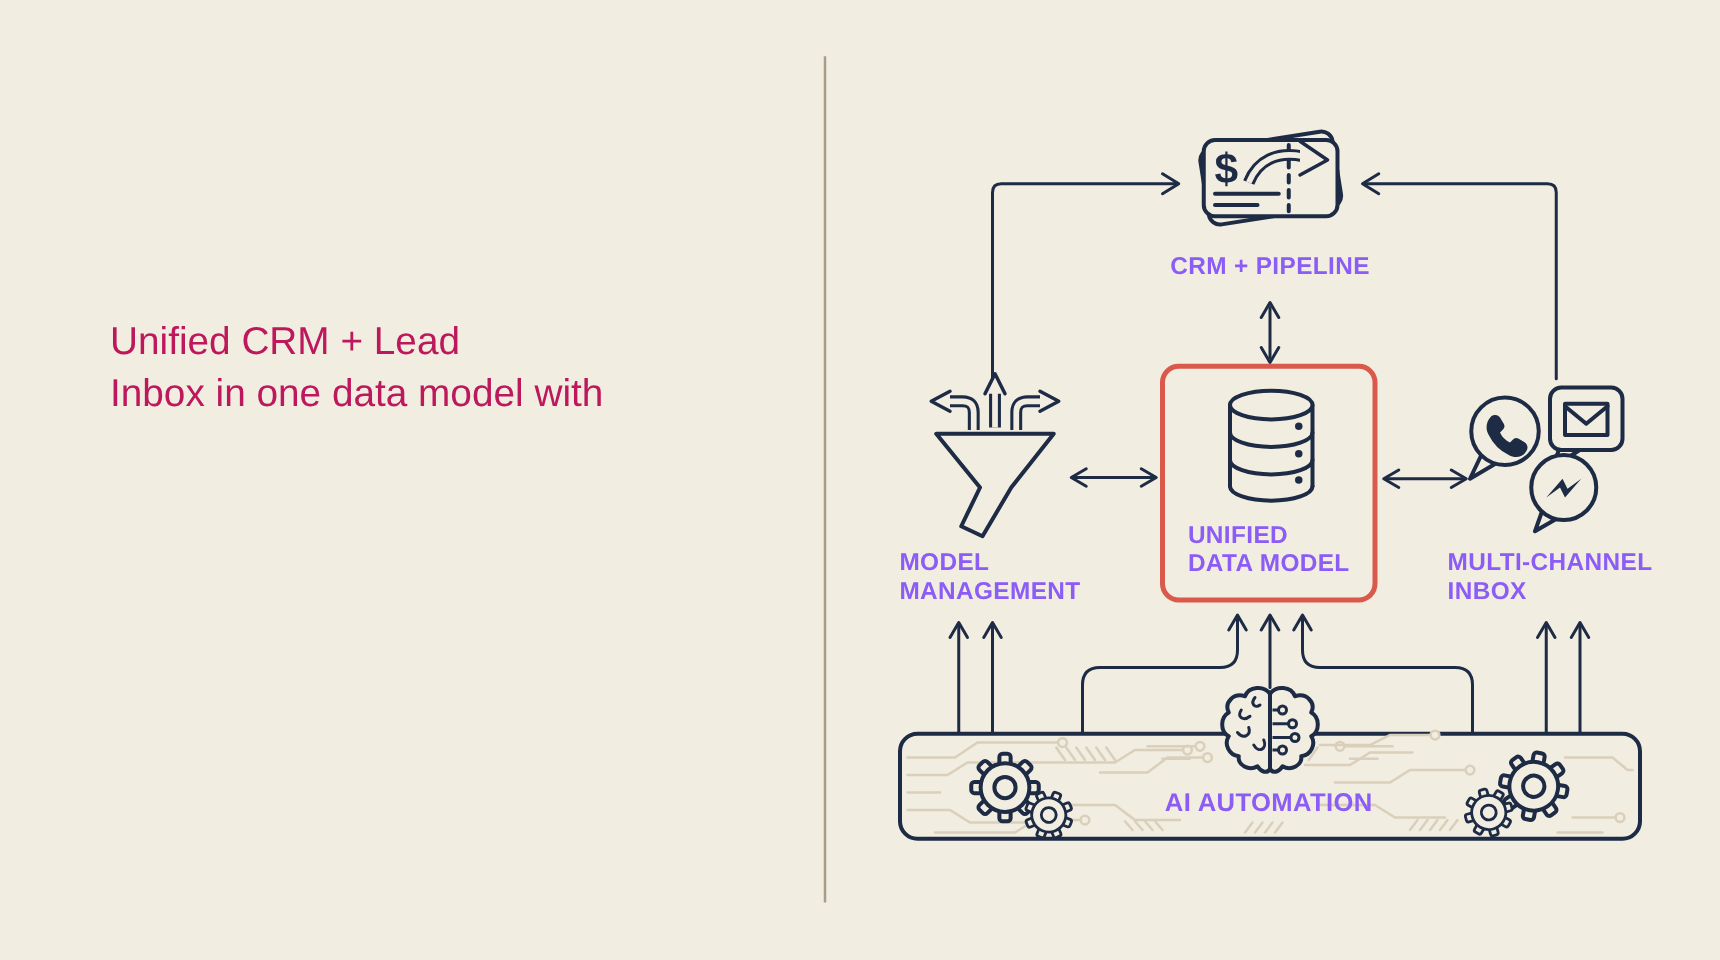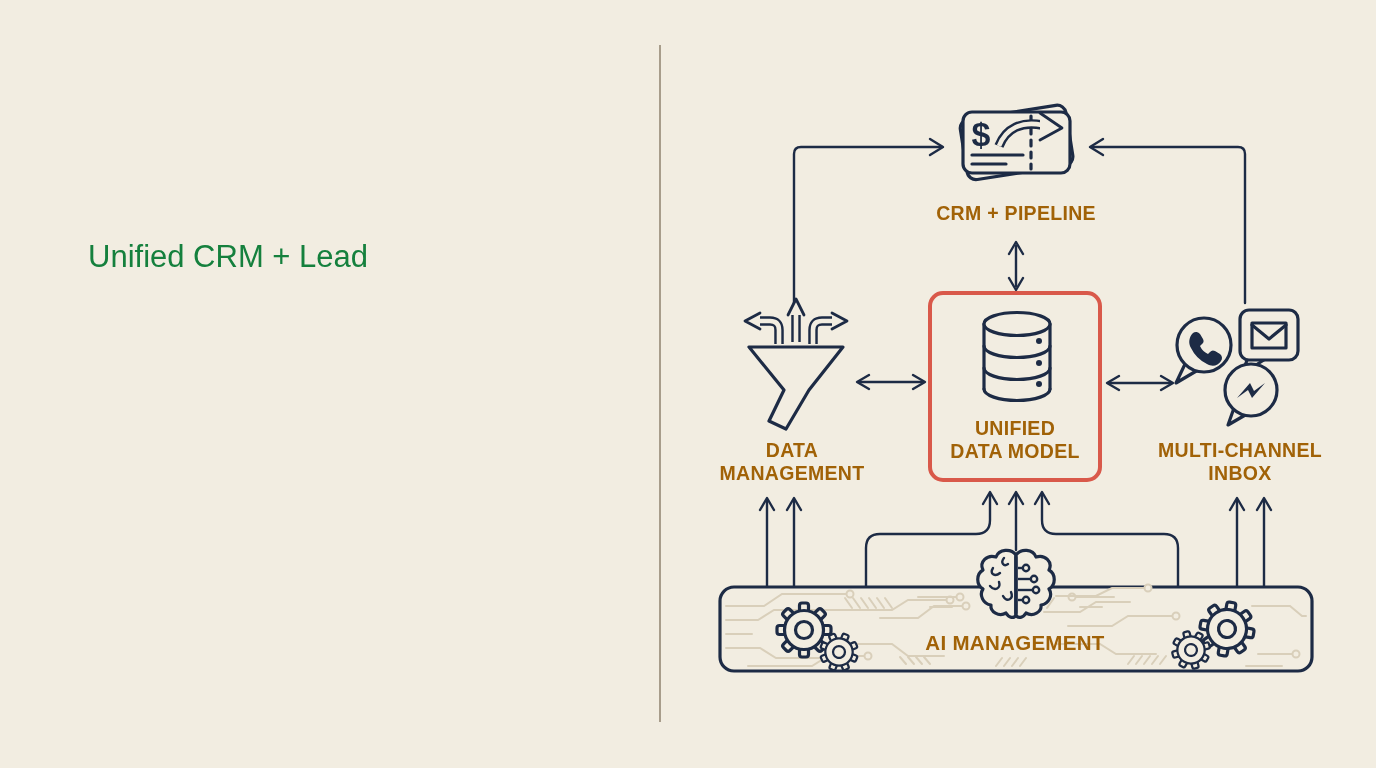--- a/index.html
+++ b/index.html
@@ -3,52 +3,53 @@
 <meta charset="utf-8">
 <style>
   html,body{margin:0;padding:0;background:#e8e3d7;}
   .stage{
     position:relative;width:1376px;height:768px;overflow:hidden;
     background:#f2ede1;font-family:"Liberation Sans",sans-serif;
   }
   
   .left-panel{position:absolute;left:88px;top:206px;width:530px;}
   .title{font-size:60px;font-weight:700;color:#182948;line-height:73px;letter-spacing:-1px;}
-  .subtitle{margin-top:30px;font-size:31px;font-weight:400;color:#15803d;line-height:42px;}
+  .subtitle{margin-top:46px;font-size:31px;font-weight:400;color:#be185d;line-height:42px;}
   .divider{position:absolute;left:659px;top:45px;width:2px;height:677px;background:#a89d8b;}
   
   .diagram-svg{position:absolute;left:0;top:0;}
   .ln{stroke:#1d2b45;stroke-width:2.4;fill:none;stroke-linecap:round;stroke-linejoin:round;}
   .ln3{stroke:#1d2b45;stroke-width:3.2;fill:none;stroke-linecap:round;stroke-linejoin:round;}
   .icf{fill:#f2ede1;stroke:#1d2b45;stroke-width:3.2;stroke-linejoin:round;}
   .ab{stroke:#1d2b45;stroke-width:9.5;fill:none;stroke-linejoin:round;stroke-linecap:butt;}
   .ai2{stroke:#f2ede1;stroke-width:4.6;fill:none;stroke-linecap:butt;}
   .ah{fill:#f2ede1;stroke:#1d2b45;stroke-width:2.8;stroke-linejoin:round;stroke-linecap:round;}
   .redbox{fill:none;stroke:#d9594a;stroke-width:4;}
   .cir{stroke:#d9cfba;stroke-width:2;fill:none;stroke-linecap:round;}
   .cirr{stroke:#d9cfba;stroke-width:2;fill:#f2ede1;}
   .dot{fill:#1d2b45;}
   .dollar{font-family:"Liberation Sans",sans-serif;font-size:34px;font-weight:700;fill:#1d2b45;text-anchor:middle;}
   
   .dlabel{
-    position:absolute;transform:translateX(-50%);text-align:center;
-    font-weight:700;font-size:19.5px;line-height:23px;color:#a16207;letter-spacing:0.3px;white-space:nowrap;
+    position:absolute;transform:translateX(-50%);text-align:left;
+    font-weight:700;font-size:19.5px;line-height:23px;color:#8b5cf6;letter-spacing:0.3px;white-space:nowrap;
   }
   .dlabel span{display:block;}
 </style>
 </head>
 <body>
 
 <div class="stage">
 
   <div class="left-panel">
     <div class="title">
     </div>
     <div class="subtitle">
       <div>Unified CRM + Lead</div>
+      <div>Inbox in one data model with</div>
     </div>
   </div>
 
   <div class="divider"></div>
 
   <svg class="diagram-svg" width="1376" height="768" viewBox="0 0 1376 768" xmlns="http://www.w3.org/2000/svg">
 
     <defs>
       <g id="gear">
         <g>
@@ -234,28 +235,28 @@
       <path class="ln" d="M983,504 L990,492 L997,504"></path>
       <path class="ln" d="M1178,586 L1178,548 Q1178,534 1164,534 L1056,534 Q1042,534 1042,520 L1042,494"></path>
       <path class="ln" d="M1035,504 L1042,492 L1049,504"></path>
     </g>
   </svg>
 
   <div class="dlabel" style="left:1016px;top:202px;">
     <span>CRM + PIPELINE</span>
   </div>
   <div class="dlabel" style="left:792px;top:439px;">
-    <span>DATA</span>
+    <span>MODEL</span>
     <span>MANAGEMENT</span>
   </div>
   <div class="dlabel" style="left:1015px;top:417px;">
     <span>UNIFIED</span>
     <span>DATA MODEL</span>
   </div>
   <div class="dlabel" style="left:1240px;top:439px;">
     <span>MULTI-CHANNEL</span>
     <span>INBOX</span>
   </div>
   <div class="dlabel" style="left:1015px;top:631px;font-size:20.5px;">
-    <span>AI MANAGEMENT</span>
+    <span>AI AUTOMATION</span>
   </div>
 
 </div>
 
 </body></html>

